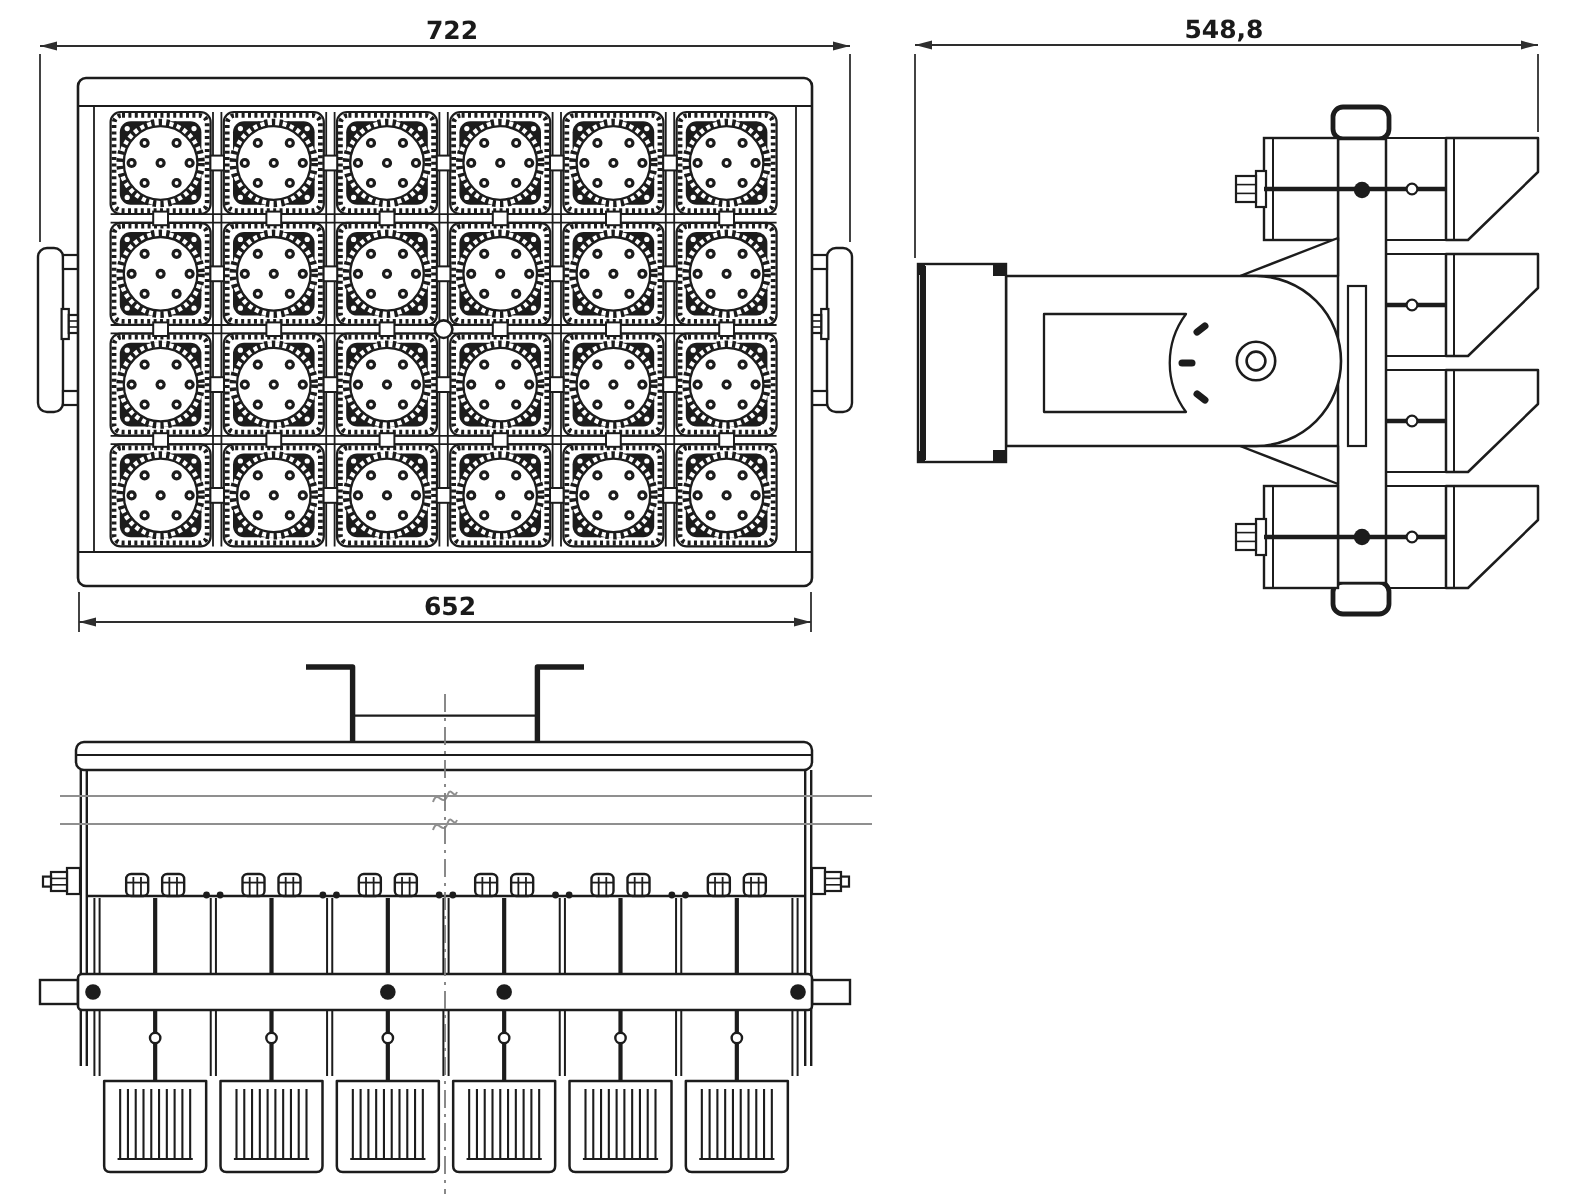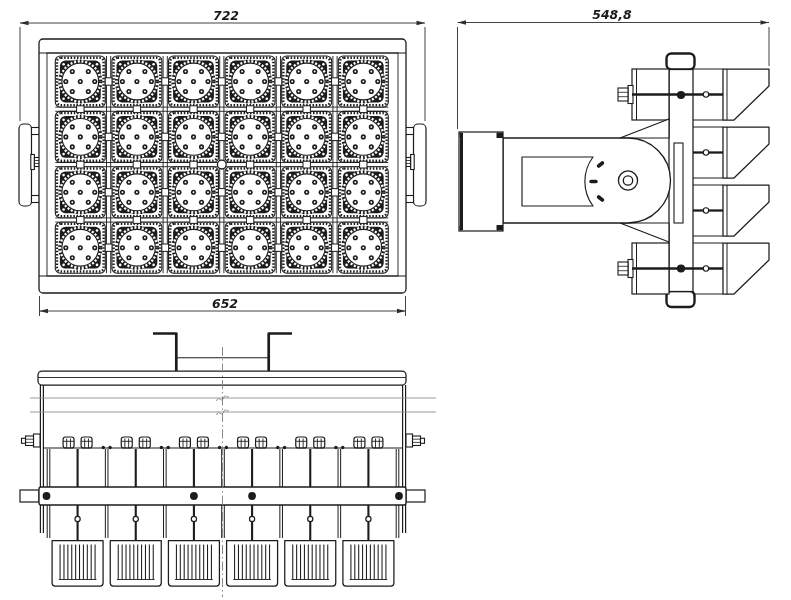--- a/index.html
+++ b/index.html
@@ -1,16 +1,16 @@
 <!DOCTYPE html>
 <html><head>
 <meta charset="utf-8">
 <style>
   html,body{margin:0;padding:0;background:#ffffff;}
-  .page{width:791px;height:600px;background:#fff;position:relative;overflow:hidden;font-style:italic;}
+  .page{width:791px;height:600px;background:#fff;position:relative;overflow:hidden;}
   svg{display:block;}
   .dim-text{font-family:"DejaVu Sans",sans-serif;font-size:12.5px;font-weight:600;fill:#1a1a1a;}
 </style>
 </head>
 <body>
 
 <div class="page">
   <svg id="dwg" width="791" height="600" viewBox="0 0 791 600">
     <g id="g-front">
         <line x1="20" y1="27" x2="20" y2="121" stroke="#2e2e2e" stroke-width="0.9"></line>

